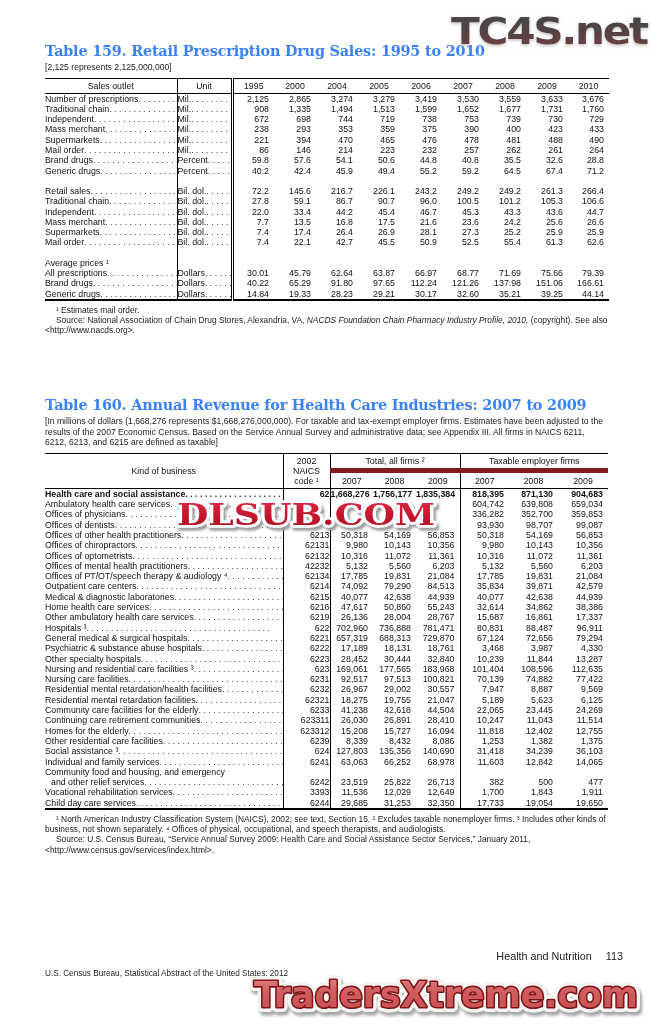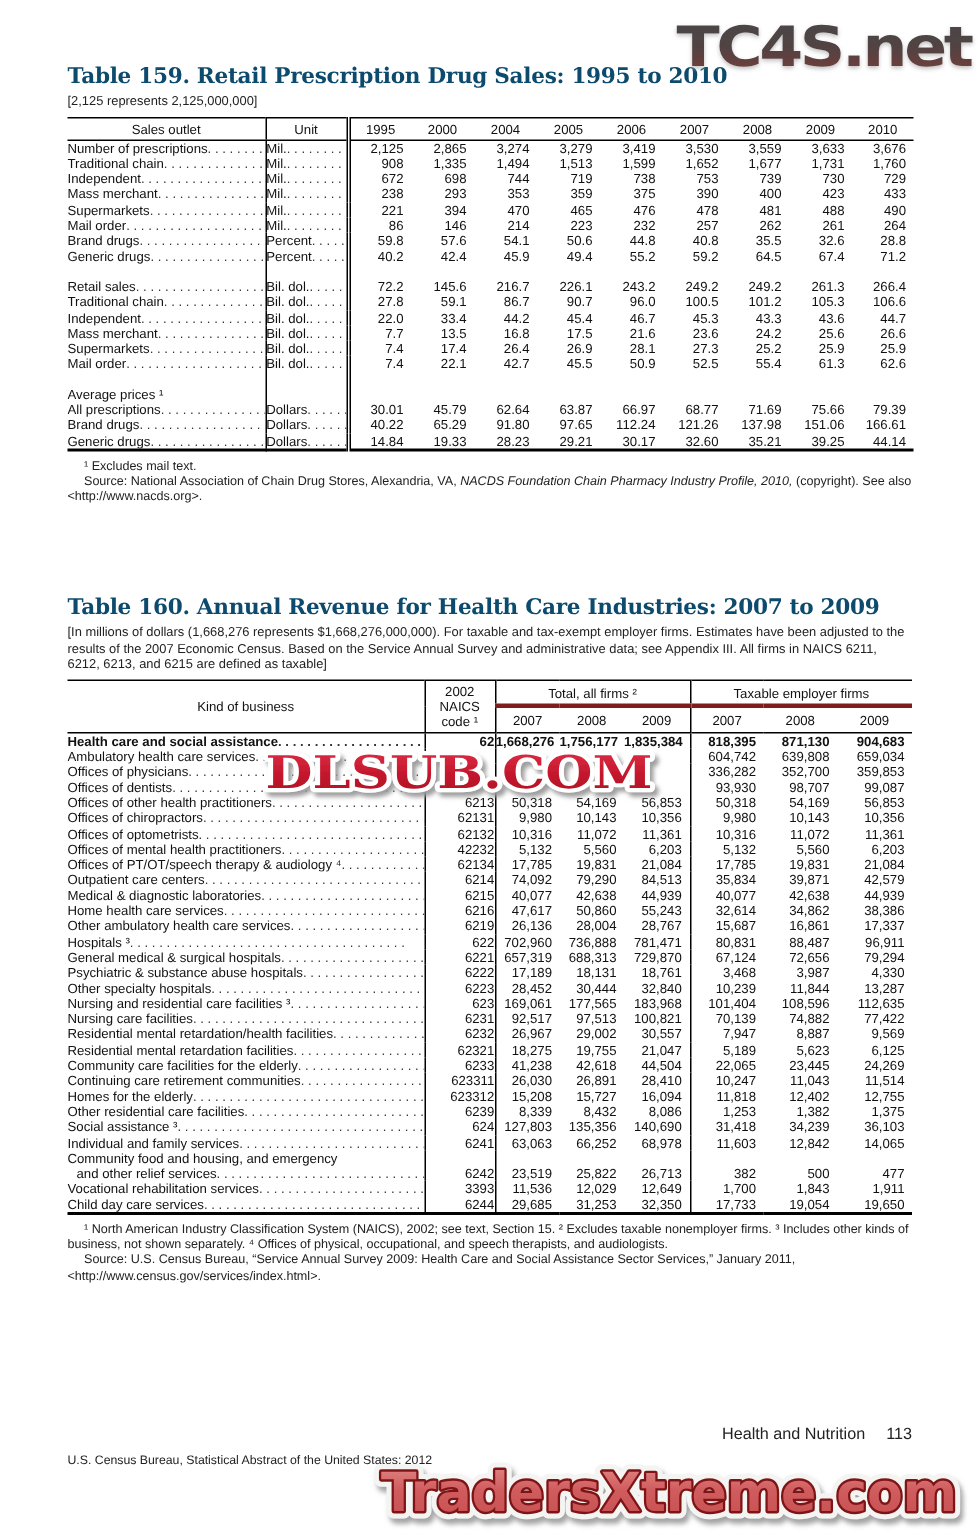--- a/index.html
+++ b/index.html
@@ -6,31 +6,31 @@
   body{
     width:652px;height:1024px;position:relative;background:#fff;overflow:hidden;
     font-family:"Liberation Sans",sans-serif;color:#1a1a1a;
     -webkit-font-smoothing:antialiased;
   }
   .sec{position:absolute;left:45px;width:563px}
   #sec159{top:42px}
   #sec160{top:396px}
   .ttl{
     font-family:"DejaVu Serif",serif;font-weight:bold;font-size:14.4px;
-    letter-spacing:-0.2px;margin:0 0 3px 0;color:#0c4a6e;
+    letter-spacing:-0.2px;margin:0 0 3px 0;color:#3b82f6;
   }
   .note{font-size:8.6px;line-height:10.6px;margin:0 0 5px 0;color:#222}
   table.tbl{
     border-collapse:collapse;table-layout:fixed;width:563px;
     border-top:1.5px solid #000;border-bottom:2px solid #000;
     font-size:8.8px;color:#111;
   }
   .tbl th{font-weight:normal;text-align:center;vertical-align:middle;padding:2px 1px;line-height:10px}
   .tbl thead th{border-bottom:1px solid #000}
-  .tbl th.gspan{border-bottom:3px solid #7f1d1d}
+  .tbl th.gspan{border-bottom:5px solid #7f1d1d}
   .tbl td{vertical-align:bottom;padding:0;line-height:10.3px;height:10.3px}
   .tbl td.v{text-align:right;padding-right:5px;white-space:nowrap}
   .tbl td.code{text-align:right;padding-left:3px;white-space:nowrap}
   .bl{border-left:1px solid #000}
   .bld{border-left:3px double #000}
   .bl2{border-left:1.5px solid #000}
   tr.gap td{padding-top:5px;height:15.3px}
   tr.bold td{font-weight:bold}
   td.lbl{overflow:hidden}
   .lrow{display:flex;align-items:baseline;overflow:hidden}
@@ -39,21 +39,21 @@
   .dots{flex:1 1 auto;overflow:hidden;white-space:nowrap;color:#333}
   .dots::after{content:" .  .  .  .  .  .  .  .  .  .  .  .  .  .  .  .  .  .  .  .  .  .  .  .  .  .  .  .  .  .  .  .  .  .  .  .  .  ."}
   .ind0{padding-left:3px}
   .ind1{padding-left:9px}
   .ind2{padding-left:15px}
   .l2pad{padding-left:6px}
   .fnotes{font-size:8.4px;line-height:10.2px;margin-top:4px;color:#222}
   .fnotes p{margin:0;text-indent:11px}
   .it{font-style:italic}
   .codehdr{white-space:pre-line;line-height:9.5px}
-  #footer-line{position:absolute;left:45px;width:563px;top:950px;text-align:right;font-size:10.8px;color:#222}
+  #footer-line{position:absolute;left:60px;width:563px;top:950px;text-align:right;font-size:10.8px;color:#222}
   #footer-line .pg{margin-left:14px}
   #credit-line{position:absolute;left:45px;top:969px;font-size:8.2px;color:#222}
   .wm{position:absolute;pointer-events:none}
   #wm-top{left:448px;top:3px;z-index:6}
   #wm-mid{left:166px;top:487px;z-index:6}
   #wm-bot{left:244px;top:962px;z-index:6}
 </style>
 </head>
 <body>
 
@@ -494,21 +494,21 @@
           <td class="v">29.21</td>
           <td class="v">30.17</td>
           <td class="v">32.60</td>
           <td class="v">35.21</td>
           <td class="v">39.25</td>
           <td class="v">44.14</td>
         </tr>
       </tbody>
   </table>
   <div class="fnotes">
-    <p>¹ Excludes mail text.</p>
+    <p>¹ Estimates mail order.</p>
     <p><span>Source: National Association of Chain Drug Stores, Alexandria, VA, </span><span class="it">NACDS Foundation Chain Pharmacy Industry Profile, 2010,</span><span> (copyright). See also &lt;http://www.nacds.org&gt;.</span></p>
   </div>
 </div>
 
 <div class="sec" id="sec160">
   <h2 class="ttl">Table 160. Annual Revenue for Health Care Industries: 2007 to 2009</h2>
   <div class="note">[In millions of dollars (1,668,276 represents $1,668,276,000,000). For taxable and tax-exempt employer firms. Estimates have been adjusted to the results of the 2007 Economic Census. Based on the Service Annual Survey and administrative data; see Appendix III. All firms in NAICS 6211, 6212, 6213, and 6215 are defined as taxable]</div>
   <table class="tbl" id="t160">
     <colgroup>
       <col style="width:238px">

